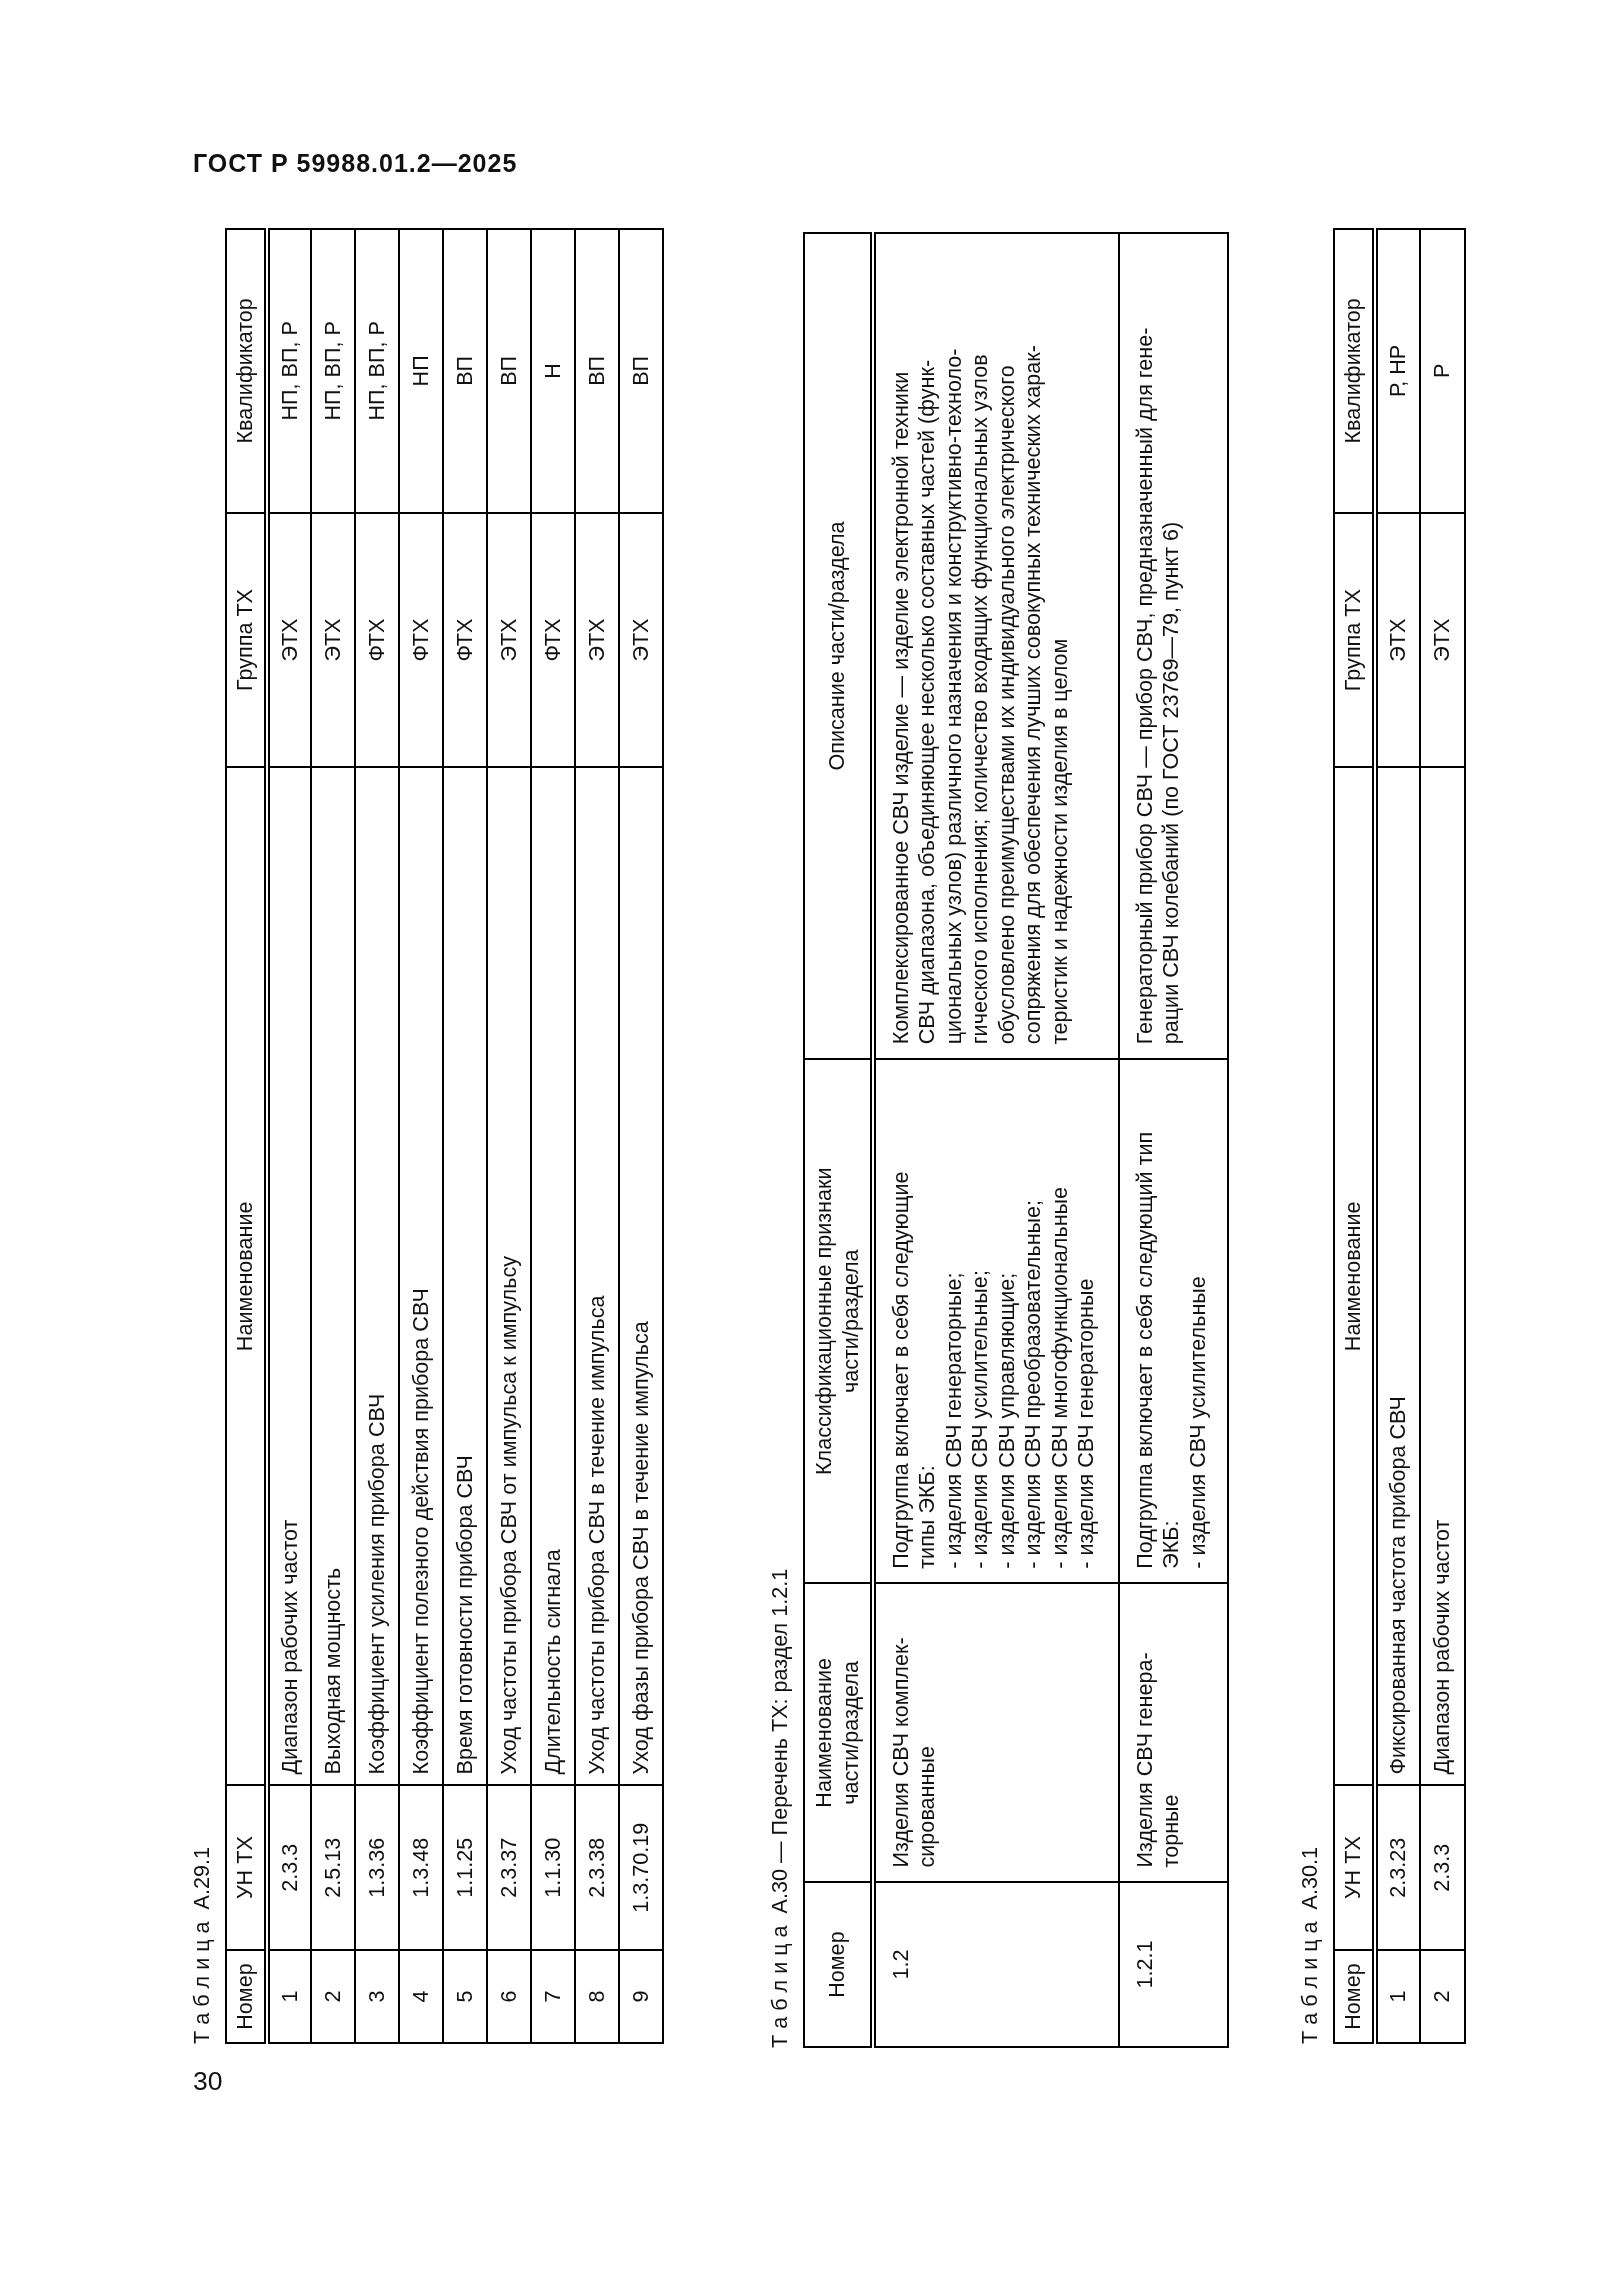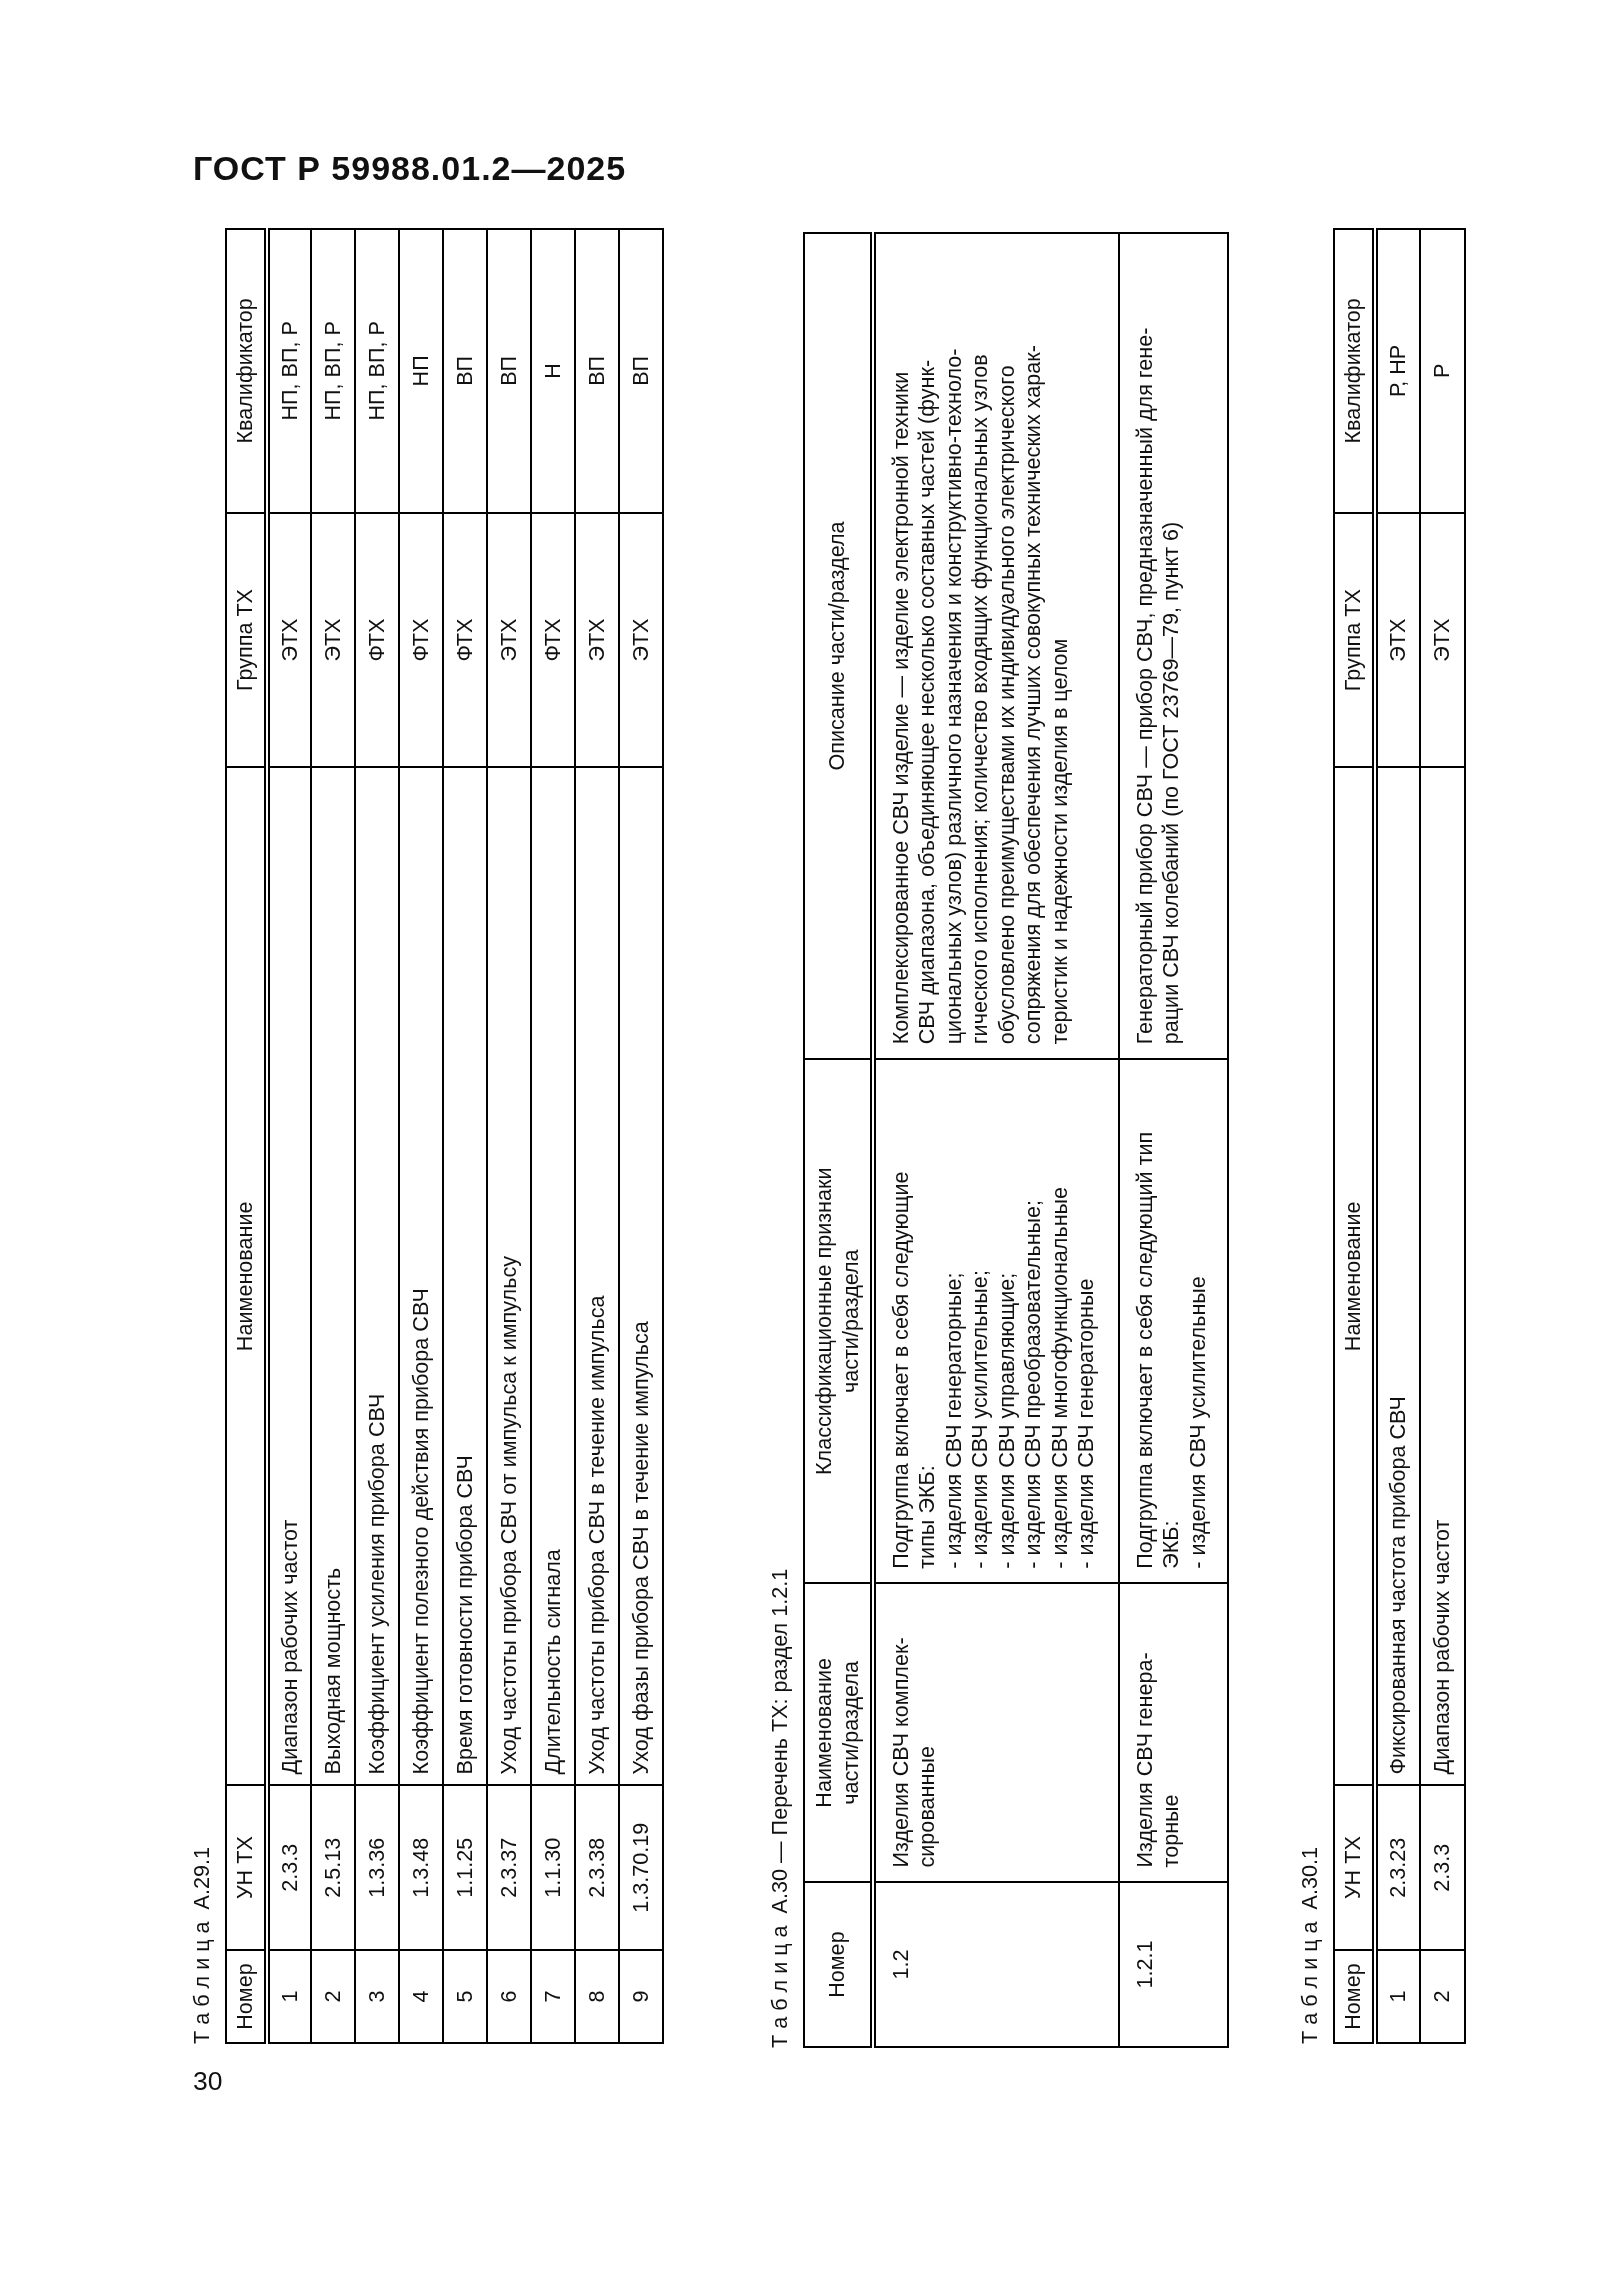--- a/index.html
+++ b/index.html
@@ -12,21 +12,21 @@
     height: 2293px;
     background: #ffffff;
     overflow: hidden;
     font-family: "Liberation Sans", sans-serif;
     color: #111111;
   }
   .doc-header {
     position: absolute;
     left: 193px;
     top: 149px;
-    font-size: 34px;
+    font-size: 25px;
     font-weight: bold;
     letter-spacing: 1px;
     white-space: pre;
   }
   .page-number {
     position: absolute;
     left: 193px;
     top: 2066px;
     font-size: 26.5px;
     text-align: center;

